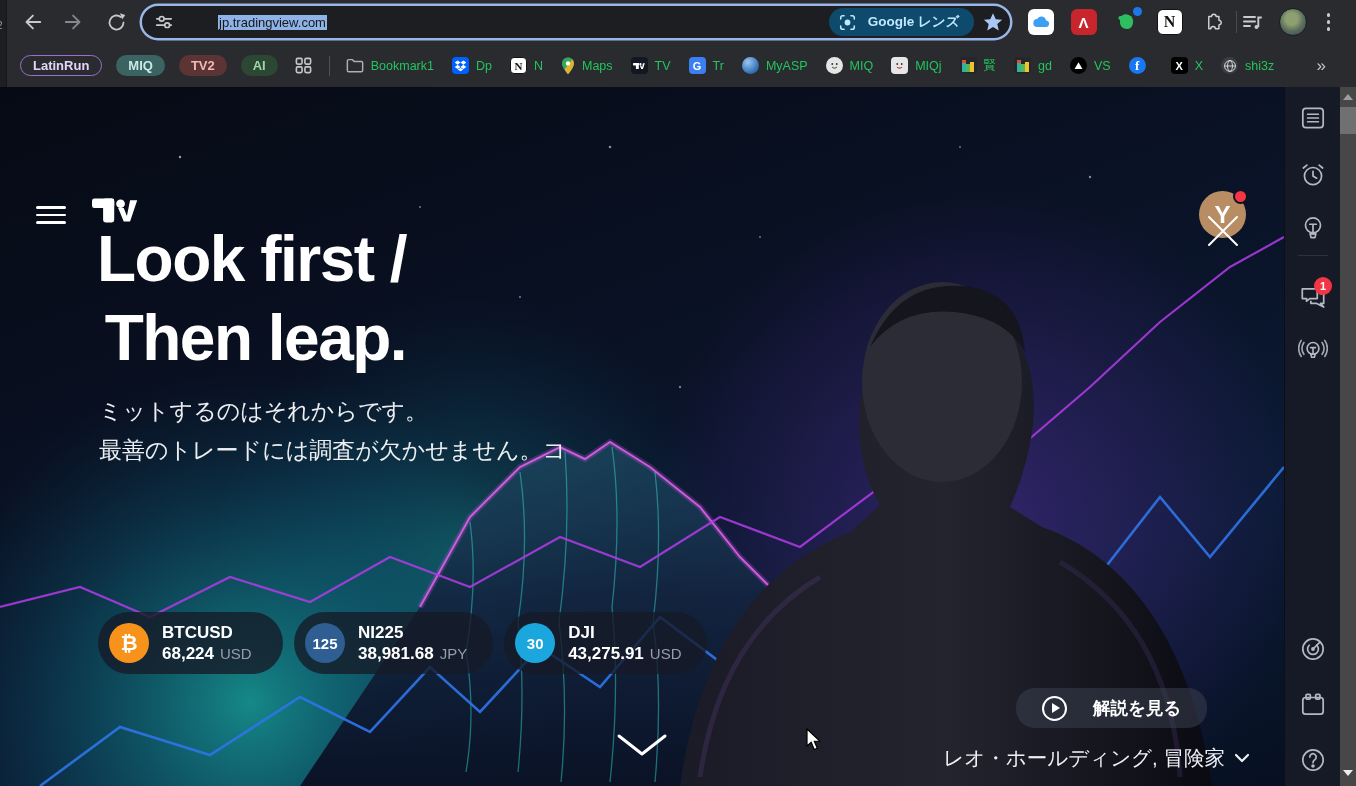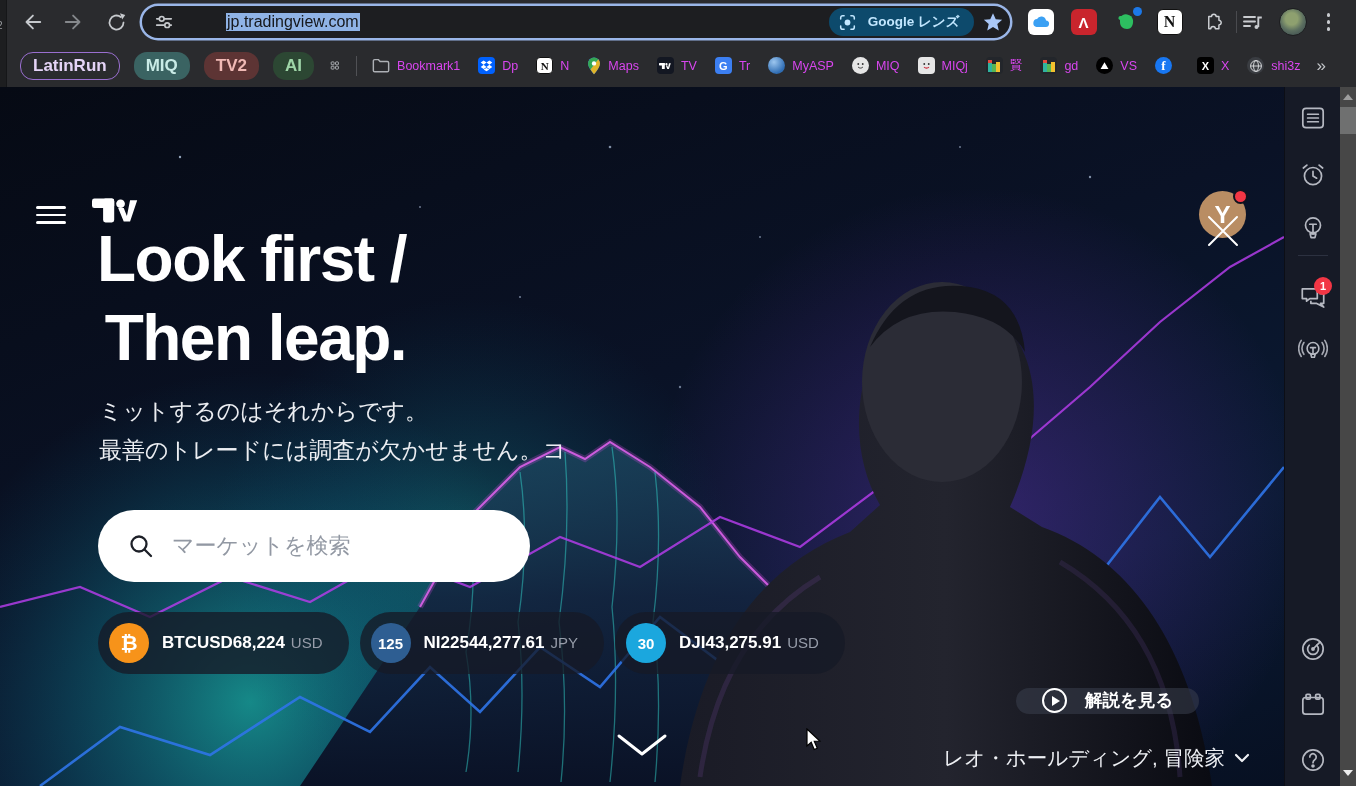--- a/index.html
+++ b/index.html
@@ -7,40 +7,40 @@
   body { font-family:"Liberation Sans","DejaVu Sans",sans-serif; }
   .screen { position:relative; width:1356px; height:786px; background:#292a2d; }
 
   
   .chrome-bar { position:absolute; left:0; top:0; width:1356px; height:44px; background:#2a2b2e; display:flex; align-items:center; }
   .edge-strip { position:absolute; left:0; top:0; width:7px; height:87px; background:#1d1e20; border-right:1px solid #151618; z-index:5; overflow:hidden; }
   .edge-strip span { position:absolute; left:-3px; top:20px; font-size:10px; color:#9a9da1; }
   .nav-btns { display:flex; align-items:center; gap:10px; margin-left:16px; }
   .nav-btn { width:32px; height:32px; border-radius:50%; display:flex; align-items:center; justify-content:center; }
   .omnibox { flex:1; height:32px; margin:0 14px 0 10px; background:#1d1e21; border-radius:16px; box-shadow:0 0 0 2.5px #9ab6e8; display:flex; align-items:center; padding:0 6px 0 12px; }
-  .omni-url { flex:1; font-size:16px; margin-left:18px; color:#e8eaed; white-space:nowrap; overflow:hidden;padding-left:34px; }
+  .omni-url { flex:1; font-size:13px; margin-left:10px; color:#e8eaed; white-space:nowrap; overflow:hidden;padding-left:34px; }
   .omni-url .sel { background:#8fb3e6; color:#15171b; padding:2px 1px; }
   .lens-pill { display:flex; align-items:center; gap:12px; height:28px; padding:0 14px 0 10px; border-radius:14px; background:#0d4a6c; margin-right:8px; }
   .lens-pill span { font-size:13.5px; font-weight:bold; color:#c2e7ff; }
   .ext-row { display:flex; align-items:center; gap:17px; margin:0 10px 0 4px; }
   .ext-ic { width:26px; height:26px; border-radius:6px; display:flex; align-items:center; justify-content:center; position:relative; }
   .tb-sep { width:1px; height:22px; background:#4a4b4f; }
   .profile-av { width:28px; height:28px; border-radius:50%; background:radial-gradient(circle at 45% 38%, #8ea06f 0 28%, #5c6f60 55%, #324049 100%); border:1px solid #1c1d1f; }
   .menu-dots { display:flex; flex-direction:column; gap:3.5px; padding:6px; margin-right:10px; }
   .menu-dots i { width:3.5px; height:3.5px; border-radius:50%; background:#c9cbcf; }
 
   
   .bm-bar { position:absolute; left:0; top:44px; width:1356px; height:43px; background:#2a2b2e; display:flex; align-items:center; padding-left:20px; gap:14px; }
-  .chip { height:28px; display:flex; align-items:center; padding:0 12px; border-radius:13px; font-size:17px; font-weight:bold; }
+  .chip { height:21px; display:flex; align-items:center; padding:0 12px; border-radius:13px; font-size:13px; font-weight:bold; }
   .chip.outline { border:1.5px solid #9a6fd0; color:#e5d4f7; }
   .chip.teal { background:#3a6362; color:#c9ebe6; }
   .chip.red  { background:#5d3434; color:#f0b9b5; }
   .chip.green{ background:#2c4733; color:#9fd6a8; }
   .bm-item { display:flex; align-items:center; gap:7px; height:28px; padding:0 2px; border-radius:6px; }
-  .bm-item .lbl { font-size:12.5px; color:#d946ef; white-space:nowrap; }
+  .bm-item .lbl { font-size:12.5px; color:#22c55e; white-space:nowrap; }
   .bicon { width:17px; height:17px; border-radius:4px; display:flex; align-items:center; justify-content:center; font-size:11px; font-weight:bold; flex-shrink:0; }
   .bm-sep { width:1px; height:20px; background:#505155; }
   .overflow-chv { margin-left:auto; margin-right:30px; color:#c3c6ca; font-size:17px; }
 
   
   .viewport { position:absolute; left:0; top:87px; width:1356px; height:699px; background:#0a0d18; }
 
   
   .hero { position:absolute; left:0; top:0; width:1284px; height:699px; overflow:hidden; background:linear-gradient(160deg,#060a14 0%, #0a1226 45%, #0a1a33 75%, #071022 100%); }
   .hero svg.art { position:absolute; left:0; top:0; }
@@ -52,26 +52,26 @@
   .hero-avatar .ndot { position:absolute; right:-2px; top:-2px; width:15px; height:15px; border-radius:50%; background:#f23645; border:2.5px solid #10131e; }
   .close-x { position:absolute; left:1205px; top:126px; width:36px; height:36px; }
   .headline { position:absolute; left:97px; top:133px; font-size:64px; line-height:79px; font-weight:bold; letter-spacing:-1.5px; color:#fff;text-align:right; }
   .subtitle { position:absolute; left:99px; top:305px; font-size:23px; line-height:39px; color:#eceef2; }
   .searchbox { position:absolute; left:98px; top:423px; width:432px; height:72px; background:#fff; border-radius:36px; display:flex; align-items:center; padding:0 20px 0 30px; }
   .searchbox input { border:none; outline:none; flex:1; margin-left:18px; font-size:22px; color:#2a2e39; background:transparent; font-family:inherit; }
   .searchbox input::placeholder { color:#9298a3; }
   .tickers { position:absolute; left:98px; top:525px; display:flex; gap:11px; }
   .tcard { height:62px; border-radius:31px; background:rgba(22,26,38,0.78); display:flex; align-items:center; padding:0 26px 0 11px; gap:13px; min-width:185px; }
   .tbadge { width:40px; height:40px; border-radius:50%; display:flex; align-items:center; justify-content:center; color:#fff; font-weight:bold; font-size:15px; flex-shrink:0; }
-  .tcol { display:flex; flex-direction:row; line-height:1.25; }
+  .tcol { display:flex; flex-direction:column; line-height:1.25; }
   .tsym { color:#fff; font-weight:bold; font-size:17px; }
   .trow2 { display:flex; align-items:baseline; gap:6px; }
   .tprice { color:#fff; font-weight:bold; font-size:17px; }
   .tcur { color:#979daa; font-weight:normal; font-size:15px; }
-  .watch-btn { position:absolute; left:1016px; top:601px; height:26px; padding:0 26px; border-radius:19px; background:rgba(58,63,78,0.55); display:flex; align-items:flex-start; gap:18px; }
+  .watch-btn { position:absolute; left:1016px; top:601px; height:40px; padding:0 26px; border-radius:19px; background:rgba(58,63,78,0.55); display:flex; align-items:center; gap:26px; }
   .watch-btn .play { width:25px; height:25px; border-radius:50%; border:2.2px solid #fff; position:relative; flex-shrink:0; }
   .watch-btn .play::after { content:""; position:absolute; left:8px; top:5.5px; border-left:8px solid #fff; border-top:5px solid transparent; border-bottom:5px solid transparent; }
   .watch-btn span { color:#fff; font-weight:bold; font-size:17.5px; }
   .caption { position:absolute; right:34px; top:657px; display:flex; align-items:center; gap:9px; color:#eef0f4; font-size:20.5px; }
   .scroll-chv { position:absolute; left:615px; top:645px; }
   .cursor { position:absolute; left:806px; top:641px; z-index:9; }
 
   
   .tv-sidebar { position:absolute; left:1284px; top:0; width:56px; height:699px; background:#161a26; border-left:1px solid #0c0e16; }
   .sb-icon { position:absolute; left:13px; width:30px; height:30px; }
@@ -411,45 +411,38 @@
 
       <div class="headline">
         <div>Look first /</div>
         <div>Then leap.</div>
       </div>
       <div class="subtitle">
         <div>ミットするのはそれからです。</div>
         <div>最善のトレードには調査が欠かせません。コ</div>
       </div>
 
-      <div class="searchbox">
-        <svg width="26" height="26" viewBox="0 0 26 26">
-            <circle cx="11" cy="11" r="7.5" stroke="#1d2028" stroke-width="2.3" fill="none"></circle>
-            <path d="M16.5,16.5 L23,23" stroke="#1d2028" stroke-width="2.3" stroke-linecap="round"></path>
-          </svg>
-        <input type="text" placeholder="マーケットを検索" style="">
-      </div>
 
       <div class="tickers">
         <div class="tcard">
           <span class="tbadge" style="background:#f7931a;font-size:21px;">₿</span>
           <span class="tcol">
             <span class="tsym">BTCUSD</span>
             <span class="trow2">
                 <span class="tprice">68,224</span>
                 <span class="tcur">USD</span>
               </span>
           </span>
         </div>
         <div class="tcard">
           <span class="tbadge" style="background:#2e5e92;">125</span>
           <span class="tcol">
             <span class="tsym">NI225</span>
             <span class="trow2">
-                <span class="tprice">44,277.61</span>
+                <span class="tprice">38,981.68</span>
                 <span class="tcur">JPY</span>
               </span>
           </span>
         </div>
         <div class="tcard">
           <span class="tbadge" style="background:#1ba7de;">30</span>
           <span class="tcol">
             <span class="tsym">DJI</span>
             <span class="trow2">
                 <span class="tprice">43,275.91</span>

